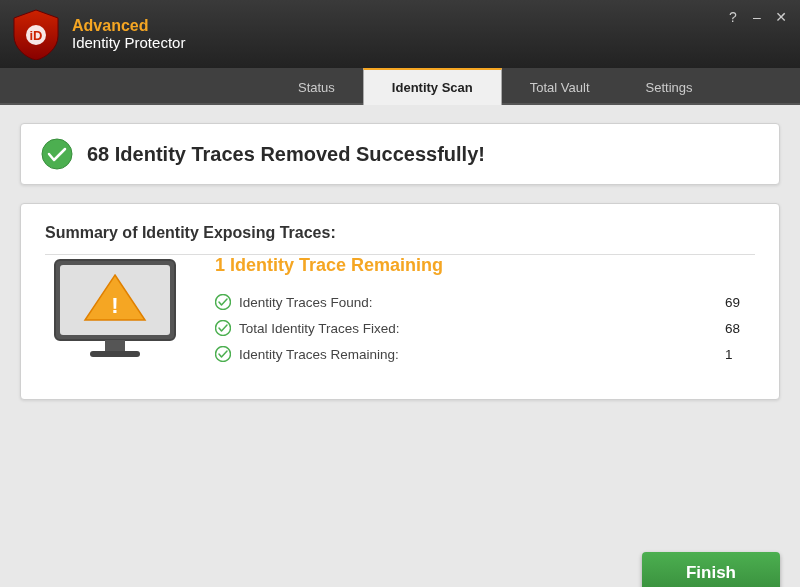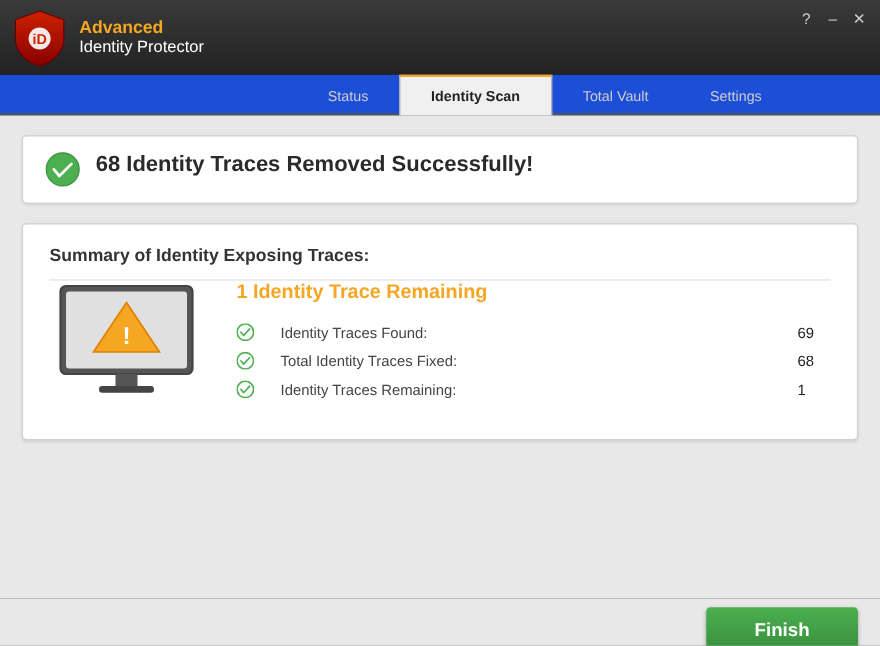--- a/index.html
+++ b/index.html
@@ -59,21 +59,21 @@
       font-size: 14px;
       cursor: pointer;
       display: flex;
       align-items: center;
       justify-content: center;
     }
 
     
     .nav-tabs {
       display: flex;
-      background: #1d4ed8;
+      background: #404040;
       padding-left: 270px;
       border-bottom: 2px solid #555;
     }
     .nav-tab {
       padding: 10px 28px;
       color: #ccc;
       font-size: 13px;
       cursor: pointer;
       background: transparent;
       border: none;
@@ -99,21 +99,21 @@
       height: calc(587px - 68px - 44px - 36px);
     }
 
     
     .success-banner {
       background: #ffffff;
       border: 1px solid #d0d0d0;
       border-radius: 4px;
       padding: 14px 20px;
       display: flex;
-      align-items: flex-start;
+      align-items: center;
       gap: 14px;
       margin-bottom: 18px;
       box-shadow: 0 1px 3px rgba(0,0,0,0.1);
     }
     .success-icon {
       width: 32px;
       height: 32px;
       flex-shrink: 0;
     }
     .success-text {
@@ -153,21 +153,21 @@
     }
     .remaining-text {
       font-size: 18px;
       font-weight: 700;
       color: #f5a623;
       margin-bottom: 18px;
     }
     .stat-row {
       display: flex;
       align-items: center;
-      gap: 24px;
+      gap: 8px;
       margin-bottom: 10px;
       font-size: 13.5px;
       color: #444;
     }
     .stat-label {
       flex: 1;
     }
     .stat-value {
       font-weight: 400;
       color: #222;

